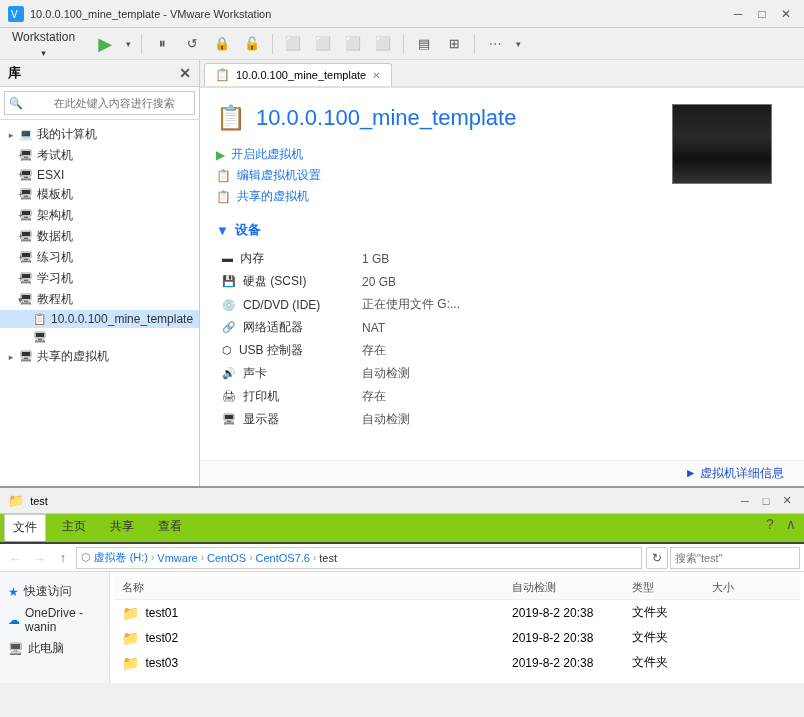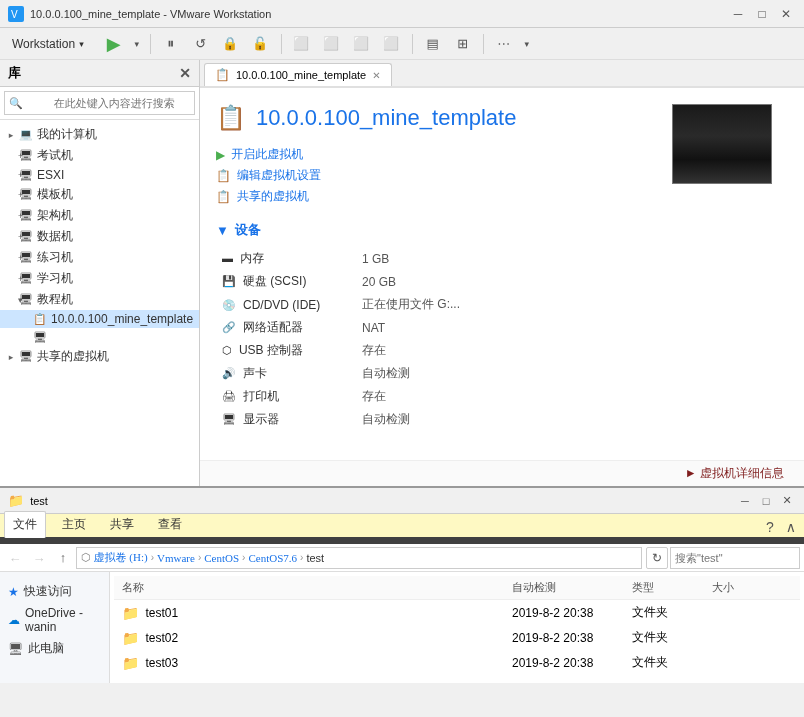--- a/index.html
+++ b/index.html
@@ -32,20 +32,21 @@
     }
     .menu-item {
       padding: 4px 8px;
       cursor: pointer;
       font-size: 12px;
       color: #333;
       display: flex;
       align-items: center;
       gap: 4px;
       border-radius: 2px;
+      flex-direction: column;
     }
     .toolbar-btn {
       width: 28px; height: 26px;
       border: none; background: transparent;
       cursor: pointer; display: flex; align-items: center; justify-content: center;
       border-radius: 2px; color: #555; font-size: 14px;
     }
     .toolbar-sep { width: 1px; height: 20px; background: #ccc; margin: 0 4px; }
     .play-btn { color: #4CAF50; font-size: 18px; }
 
@@ -183,21 +184,21 @@
       height: 80px;
       background: linear-gradient(180deg, #1a1a1a 0%, #2d2d2d 30%, #1a1a1a 60%, #3a3a3a 100%);
       border: 1px solid #888;
       position: absolute;
       right: 20px;
       top: 10px;
     }
     .vm-panel-inner { position: relative; }
 
     .vm-details-link {
-      color: #7f1d1d;
+      color: #1d4ed8;
       font-size: 12px;
       cursor: pointer;
       text-align: right;
       padding: 4px 8px;
     }
 
     
     .file-explorer {
       height: 197px;
       background: #fff;
@@ -214,26 +215,26 @@
       border-bottom: 1px solid #ccc;
       font-size: 11px;
       gap: 6px;
     }
     .fe-title-icon { font-size: 13px; color: #e8a020; }
     .fe-title-text { flex: 1; }
     .fe-title-controls { display: flex; gap: 3px; }
     .fe-title-btn { width: 18px; height: 16px; border: none; background: transparent; cursor: pointer; font-size: 11px; color: #555; display: flex; align-items: center; justify-content: center; }
 
     .fe-ribbon {
-      background: #fef9c3;
+      background: #84cc16;
       height: 30px;
       display: flex;
-      align-items: flex-end;
+      align-items: flex-start;
       padding: 0 4px;
-      border-bottom: 7px solid #404040;
+      border-bottom: 2px solid #404040;
       gap: 8px;
     }
     .ribbon-tab {
       padding: 4px 8px;
       font-size: 12px;
       cursor: pointer;
       color: #333;
       border-radius: 2px;
     }
     .ribbon-tab.active {
@@ -261,21 +262,21 @@
       display: flex;
       align-items: center;
       border: 1px solid #ccc;
       height: 22px;
       background: white;
       padding: 0 4px;
       gap: 3px;
       font-size: 11px;
       color: #333;
     }
-    .address-crumb { color: #1a73e8; cursor: pointer; font-family: Liberation Serif, serif; }
+    .address-crumb { color: #1a73e8; cursor: pointer; }
     .address-sep { color: #999; font-size: 10px; }
     .address-current { color: #333; }
     .refresh-btn { width: 22px; height: 22px; border: 1px solid #ccc; background: white; cursor: pointer; font-size: 12px; color: #555; display: flex; align-items: center; justify-content: center; border-radius: 2px; margin-left: 2px; }
     .search-box {
       display: flex;
       align-items: center;
       border: 1px solid #ccc;
       height: 22px;
       background: white;
       width: 130px;

